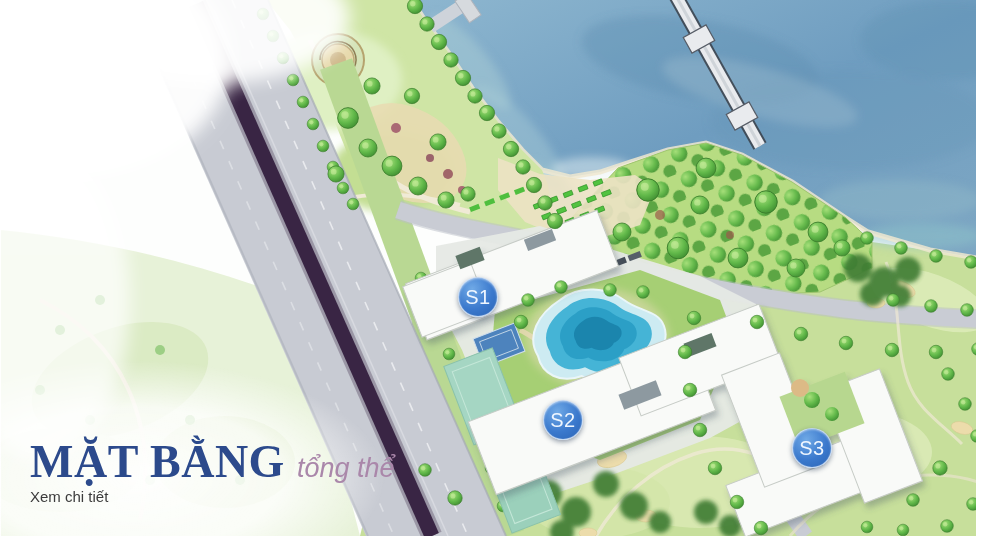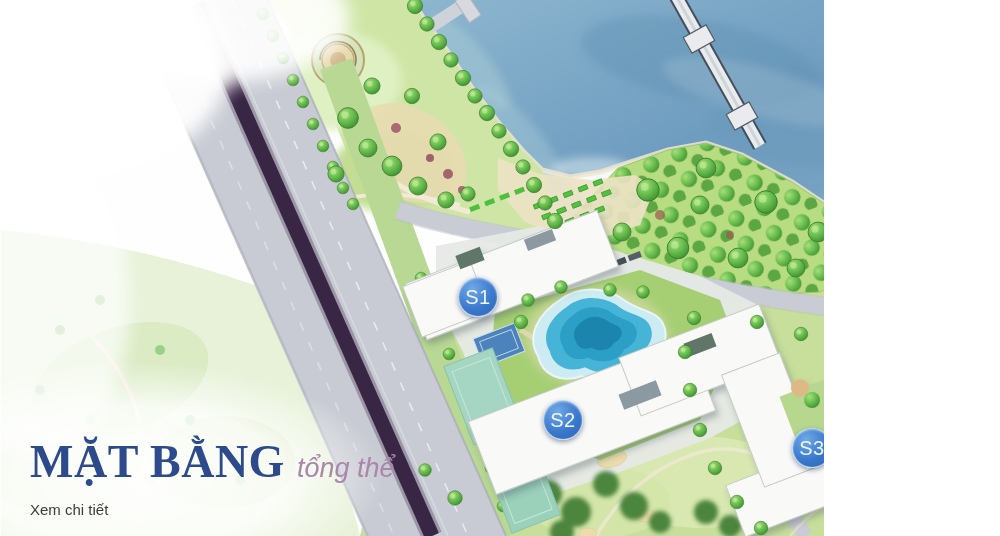--- a/index.html
+++ b/index.html
@@ -1,33 +1,33 @@
 <!DOCTYPE html>
 <html><head>
 <meta charset="utf-8">
 <style>
   html,body{margin:0;padding:0;background:#fff;}
-  #stage{position:relative;width:824px;height:536px;overflow:hidden;background:#fff;
+  #stage{position:relative;width:976px;height:536px;overflow:hidden;background:#fff;
          font-family:"Liberation Sans",sans-serif;}
   #plan-svg{position:absolute;left:0;top:0;width:1000px;height:536px;}
   .marker{position:absolute;width:40px;height:40px;border-radius:50%;box-sizing:border-box;
     display:flex;align-items:center;justify-content:center;cursor:pointer;
     color:#eef6ff;font-size:20px;font-weight:400;letter-spacing:.5px;
     background:radial-gradient(circle at 35% 28%, #6fa9e6 0%, #3b79cd 55%, #2a63b4 100%);
     border:1px solid rgba(235,243,252,.75);
     box-shadow:0 2px 5px rgba(20,40,70,.45), inset 0 1px 2px rgba(255,255,255,.45);}
   #marker-s1{left:458px;top:277px;}
   #marker-s2{left:543px;top:400px;text-align:right;}
   #marker-s3{left:792px;top:428px;}
   #title-block{position:absolute;left:30px;top:438px;}
   #title-line{display:flex;align-items:baseline;gap:12px;white-space:nowrap;}
   #title-main{font-family:"Liberation Serif",serif;font-size:46px;line-height:1.05;
     color:#2c4a8c;font-weight:700;letter-spacing:.5px;}
   #title-sub{font-size:27px;color:#aa87aa;font-weight:400;font-style:italic;}
-  #detail-link{margin-top:15px;font-size:15px;color:#3b3b3b;cursor:pointer;}
+  #detail-link{margin-top:2px;font-size:15px;color:#3b3b3b;cursor:pointer;}
 </style>
 </head>
 <body>
 
 <div id="stage">
 
 <svg id="plan-svg" xmlns="http://www.w3.org/2000/svg" viewBox="0 0 1000 536">
   <defs>
     <radialGradient id="tg" cx="35%" cy="30%" r="80%">
       <stop offset="0" stop-color="#a6e07a"></stop>

